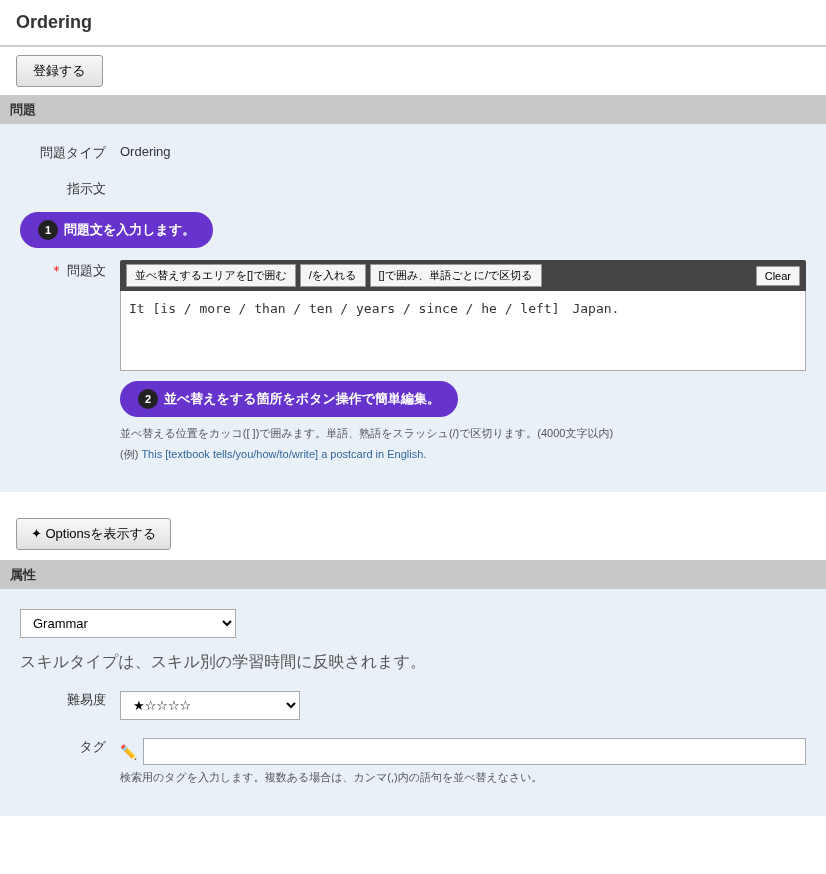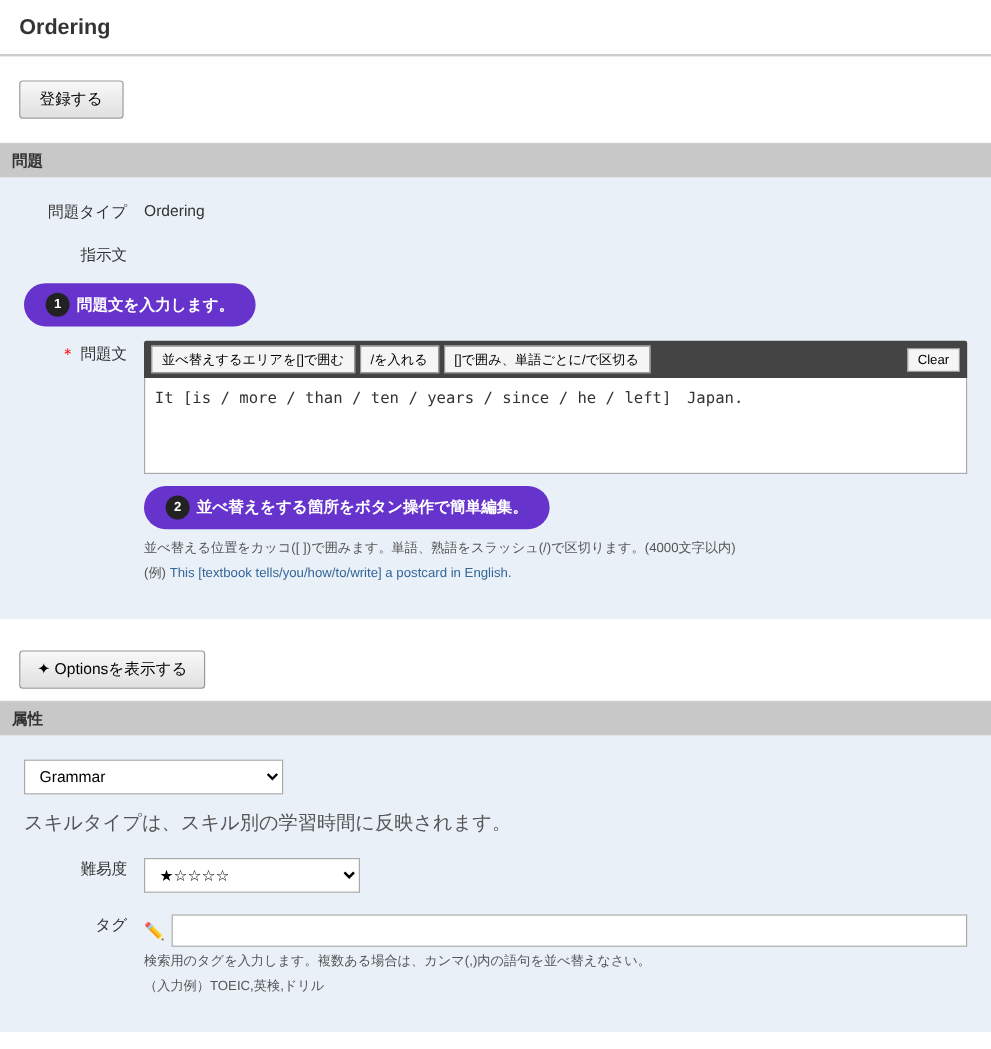--- a/index.html
+++ b/index.html
@@ -176,21 +176,21 @@
   </style>
 </head>
 <body>
 
 <div>
   <div style="padding: 12px 16px; border-bottom: 2px solid #ccc;">
     <h1 style="font-size: 18px; font-weight: bold;">Ordering</h1>
   </div>
 </div>
 
-<div style="padding: 20px 16px;">
+<div style="padding: 8px 16px;">
   <button class="register-btn">登録する</button>
 </div>
 
 <hr class="divider">
 
 <div class="section-header">問題</div>
 
 <div class="content-area">
 
   <div class="form-row">
@@ -271,17 +271,16 @@
   </div>
 
   <div class="form-row" style="align-items: flex-start;">
     <div class="form-label">タグ</div>
     <div class="form-value">
       <div class="tag-row">
         <span class="tag-icon">✏️</span>
         <input type="text" class="tag-input" value="" style="">
       </div>
       <div class="tag-hint">検索用のタグを入力します。複数ある場合は、カンマ(,)内の語句を並べ替えなさい。</div>
-      <div class="tag-hint">（入力例）TOEIC,英検,ドリル</div>
     </div>
   </div>
 
 </div>
 
 </body></html>

